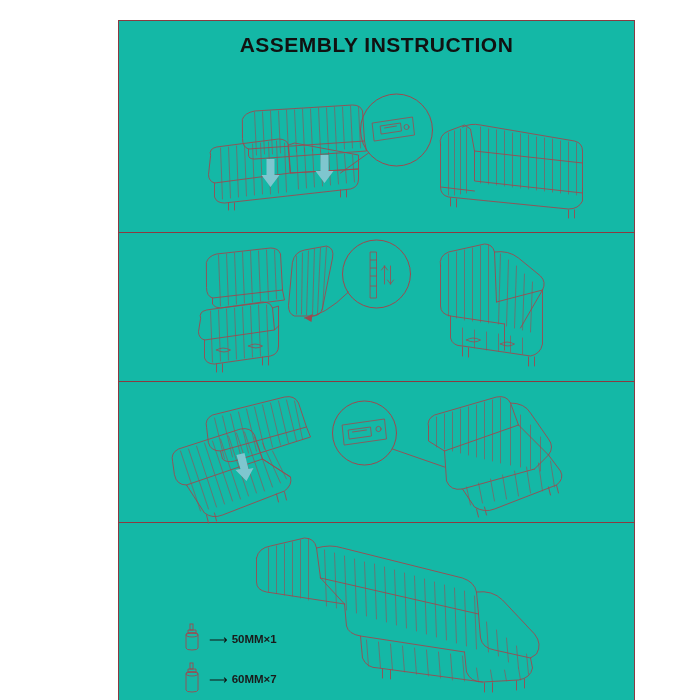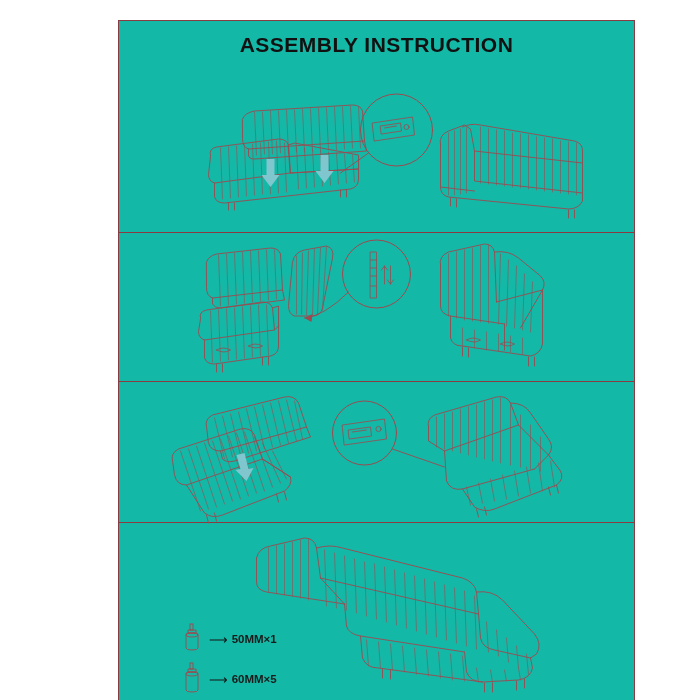--- a/index.html
+++ b/index.html
@@ -464,21 +464,21 @@
         <div class="legend-row r2">
           <svg width="26" height="34" viewBox="0 0 26 34">
             <g fill="none" stroke="#9c4a50" stroke-width="0.9">
               <rect x="11" y="1" width="3" height="6"></rect>
               <path d="M9 7 L17 7 L17 10 L9 10 Z"></path>
               <path d="M7 12 Q7 10 9 10 L17 10 Q19 10 19 12 L19 28 Q19 30 13 30 Q7 30 7 28 Z"></path>
               <ellipse cx="13" cy="12" rx="6" ry="2"></ellipse>
             </g>
           </svg>
           <span class="arrow-txt">⟶</span>
-          <span class="lbl">60MM×5</span>
+          <span class="lbl">60MM×7</span>
         </div>
 
 
       </div>
     </div>
 
   </div>
 </div>
 
 </body></html>

